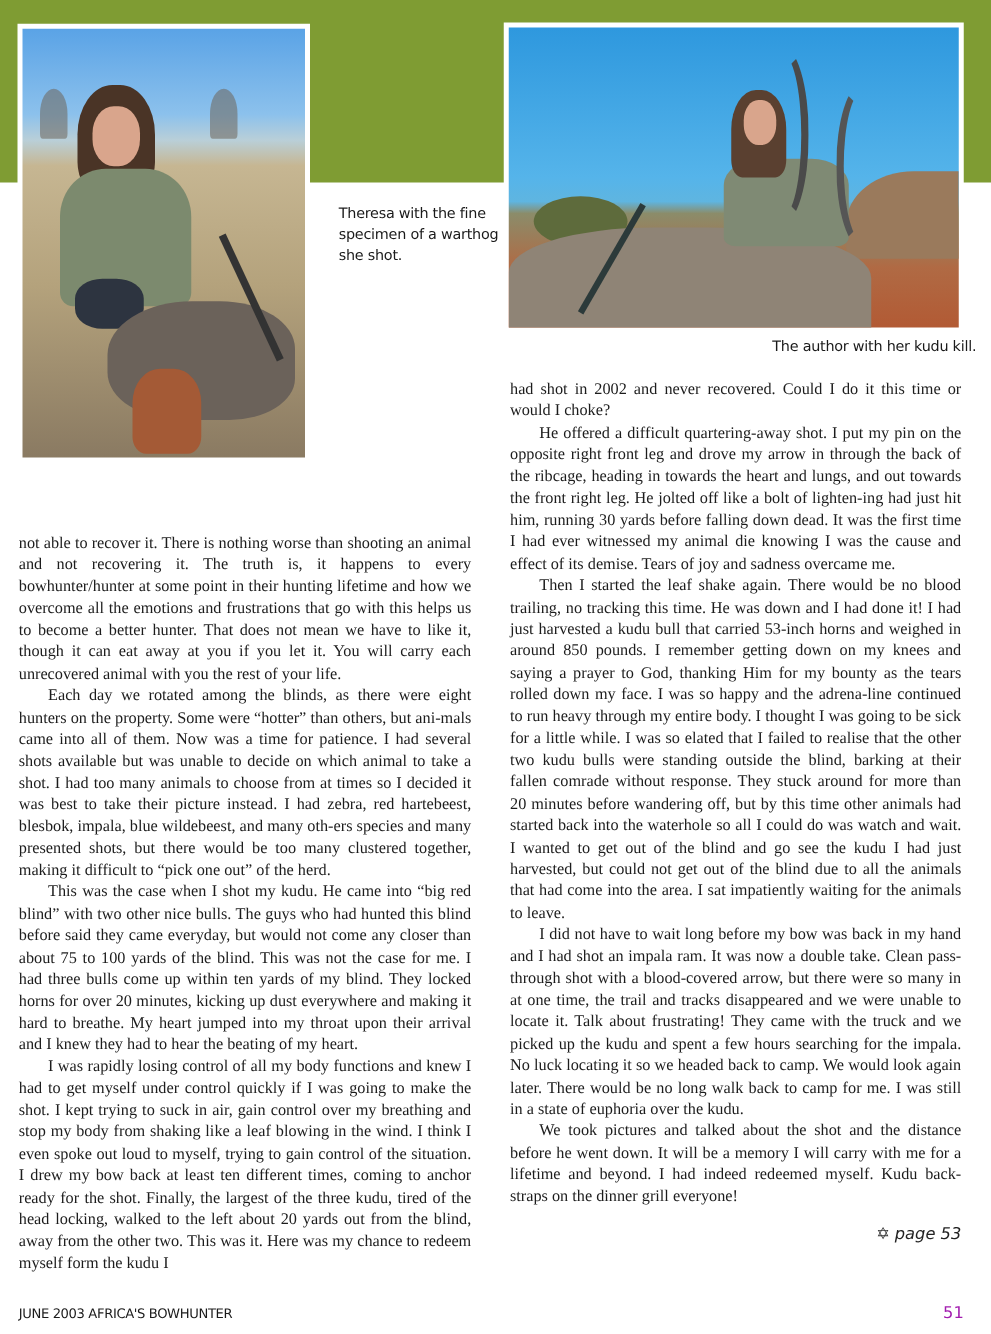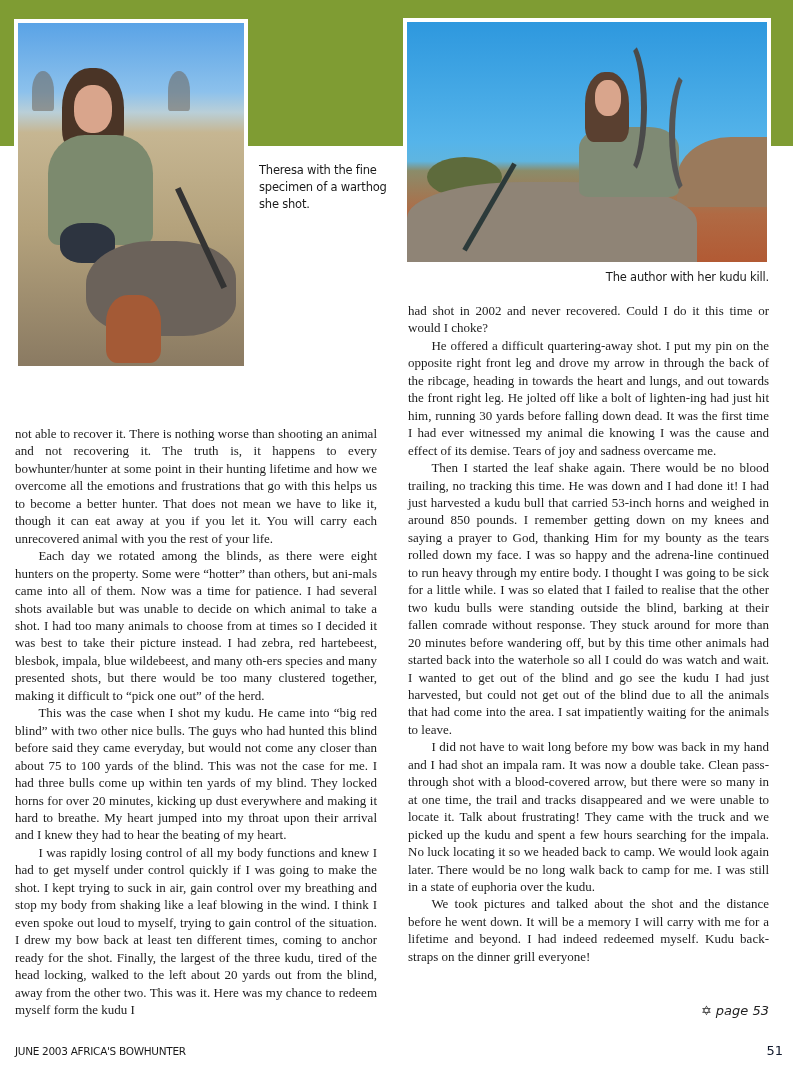--- a/index.html
+++ b/index.html
@@ -28,36 +28,36 @@
   #photo-right .hill { position:absolute; right:0; top:115px; width:90px; height:70px; border-radius:60% 0 0 0; background:#9a7a5c; }
   #photo-right .bush { position:absolute; left:20px; top:135px; width:75px; height:40px; border-radius:50%; background:#5e6b3c; }
   #photo-right .kudu-body { position:absolute; left:0; top:160px; width:290px; height:90px; border-radius:40% 45% 10% 10%; background:#8f8476; }
   #photo-right .hair { position:absolute; left:178px; top:50px; width:44px; height:70px; border-radius:45% 45% 20% 20%; background:#5a4030; }
   #photo-right .face { position:absolute; left:188px; top:58px; width:26px; height:36px; border-radius:45%; background:#d9a58c; }
   #photo-right .shirt { position:absolute; left:172px; top:105px; width:100px; height:70px; border-radius:30% 30% 10% 10%; background:#7f8a74; }
   #photo-right .horn1 { position:absolute; left:198px; top:15px; width:30px; height:130px; border:6px solid #4a4a4a; border-color:transparent #4a4a4a transparent transparent; border-radius:50%; }
   #photo-right .horn2 { position:absolute; left:262px; top:45px; width:30px; height:120px; border:6px solid #555; border-color:transparent transparent transparent #555; border-radius:50%; }
   #photo-right .bow { position:absolute; left:80px; top:135px; width:5px; height:100px; background:#2c3a3a; transform:rotate(30deg); }
 
-  .caption { position:absolute; font-family:"DejaVu Sans", sans-serif; font-size:11.5px; line-height:17px; color:#1a1a1a; letter-spacing:-0.2px; }
+  .caption { position:absolute; font-family:"DejaVu Sans", sans-serif; font-size:11.5px; line-height:17px; color:#1a1a1a; letter-spacing:-0.2px;margin-left:12px; }
   #caption-left { left:259px; top:162px; width:130px; }
   #caption-right { left:409px; top:269px; width:360px;text-align:right; }
 
   .column { position:absolute; font-family:"Liberation Serif", serif; font-size:13px; line-height:17.45px; color:#1c1c1c; text-align:justify; }
   .column p { margin:0; text-indent:1.8em; }
   .column p.cont { text-indent:0; }
   #col-left { left:15px; top:393px; width:362px;margin-top:32px; }
   #col-right { left:408px; top:302px; width:361px; }
 
-  #continued { position:absolute; right:24px; top:1003px; font-family:"DejaVu Sans", sans-serif; font-style:italic; font-size:13px; color:#222; }
+  #continued { position:absolute; right:24px; top:980px; font-family:"DejaVu Sans", sans-serif; font-style:italic; font-size:13px; color:#222; }
   #continued .icon { font-style:normal; margin-right:4px; color:#333; }
 
   #footer-left { position:absolute; left:15px; top:1045px; font-family:"DejaVu Sans", sans-serif; font-size:10.5px; color:#1a1a1a; letter-spacing:-0.3px; }
   #footer-left b { font-weight:normal; }
-  #page-number { position:absolute; right:10px; top:1043px; font-family:"DejaVu Sans", sans-serif; font-size:13px; color:#0f172a; }
+  #page-number { position:absolute; right:22px; top:1043px; font-family:"DejaVu Sans", sans-serif; font-size:13px; color:#a21caf; }
 </style>
 </head>
 <body>
 
 <div class="green-band" style="background: rgb(127, 156, 51);"></div>
 
 <div class="photo-frame" id="photo-left-frame"></div>
 <div class="photo" id="photo-left">
   <div class="tree" style="left:14px"></div>
   <div class="tree" style="left:150px"></div>

